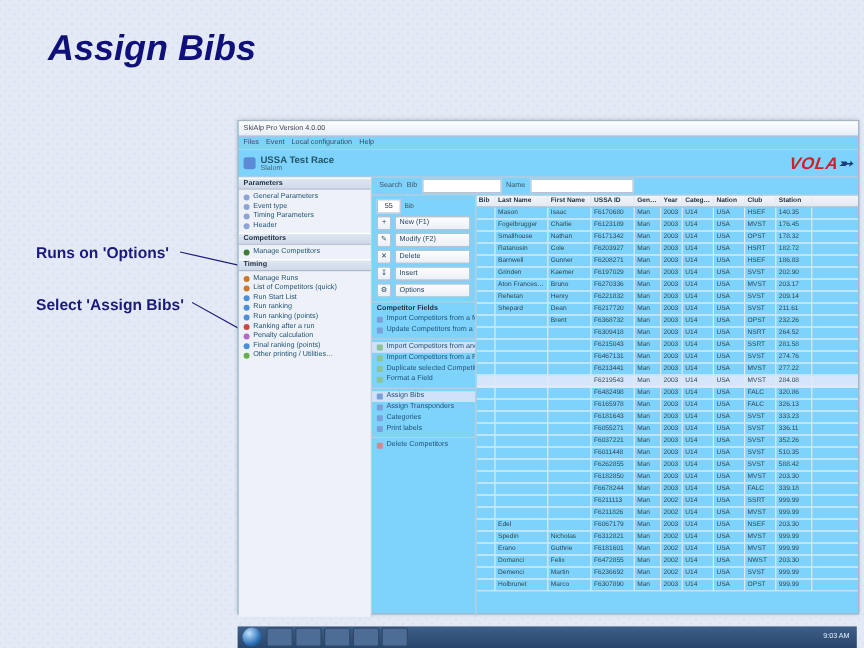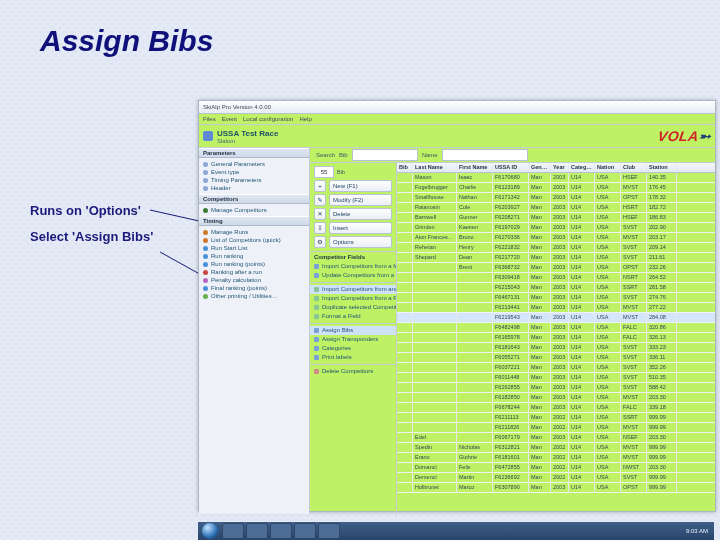--- a/index.html
+++ b/index.html
@@ -1,20 +1,20 @@
 <!DOCTYPE html>
 <html><head>
 <meta charset="utf-8">
 <style>
   html,body{margin:0;padding:0;width:720px;height:540px;overflow:hidden;font-family:Arial,Helvetica,sans-serif}
   body{background:#e4eaf5;background-image:radial-gradient(circle,#d8e0f2 1px,transparent 1px),radial-gradient(circle,#d8e0f2 1px,transparent 1px);background-size:8px 8px;background-position:0 0,4px 4px}
   h1.title{margin:0;padding:24px 0 0 40px;font-family:Arial,Helvetica,sans-serif;font-style:italic;font-weight:800;font-size:30px;color:#10107a}
   .instr{position:absolute;left:30px;font-weight:700;font-size:13px;color:#1a1a7a}
   .arrow{position:absolute;stroke:#1a1a7a;stroke-width:1;fill:none}
-  .app{position:absolute;left:198px;top:100px;width:516px;height:410px;background:#bef264;border:1px solid #a9b4c4;box-shadow:0 0 4px rgba(0,0,0,.25);font-size:6px;color:#334}
+  .app{position:absolute;left:198px;top:100px;width:516px;height:410px;background:#7dd3fc;border:1px solid #a9b4c4;box-shadow:0 0 4px rgba(0,0,0,.25);font-size:6px;color:#334}
   .app-titlebar{height:12px;background:linear-gradient(#fdfefe,#e6edf5);border-bottom:1px solid #b8c2d0;font-size:6px;padding-left:4px;line-height:12px;color:#445}
   .app-menu{height:10px;border-bottom:1px solid #c3cbd7;padding-left:4px;line-height:10px;font-size:6px;color:#446}
   .app-menu span{margin-right:6px}
   .app-header{height:22px;border-bottom:1px solid #c3cbd7;display:flex;align-items:center;padding:0 4px}
   .app-header .hname{font-weight:700;color:#256;font-size:8px;margin-left:4px}
   .app-header .logo{margin-left:auto;font-style:italic;font-weight:900;font-size:14px;letter-spacing:.5px;color:#d02028}
   .app-header .logo i{display:inline-block;transform:skewX(-8deg)}
   .app-body{display:flex;height:calc(100% - 44px)}
   .side{width:110px;border-right:1px solid #c3cbd7;background:#eef2f8;display:flex;flex-direction:column}
   .pane-h{background:linear-gradient(#dfe7f2,#cfd9e8);border-top:1px solid #fff;border-bottom:1px solid #aeb9cb;font-weight:700;font-size:6px;padding:1px 4px;color:#234}
@@ -50,21 +50,21 @@
   .taskbar .orb{width:16px;height:16px;border-radius:50%;background:radial-gradient(circle at 35% 30%,#bfe2ff,#2a6fb5 60%,#134);margin:1px 4px}
   .taskbar .tb-item{width:20px;height:14px;margin-right:2px;background:#4d6d96;border:1px solid #2e4868;border-radius:2px}
   .taskbar .clock{margin-left:auto;color:#e7f0fb;font-size:6px;padding-right:6px}
 </style>
 </head>
 <body>
 
 <h1 class="title">Assign Bibs</h1>
 
 <div class="instr" style="top:203px">Runs on 'Options'</div>
-<div class="instr" style="top:229px">Select 'Assign Bibs'</div>
+<div class="instr" style="top:246px">Select 'Assign Bibs'</div>
 
 <svg class="arrow" style="left:150px;top:202px" width="130" height="46">
   <line x1="0" y1="8" x2="116" y2="34"></line>
   <polygon points="116,34 110,29 109,36" fill="#1a1a7a"></polygon>
 </svg>
 <svg class="arrow" style="left:160px;top:248px" width="200" height="116">
   <line x1="0" y1="4" x2="180" y2="104"></line>
   <polygon points="180,104 172,97 170,104" fill="#1a1a7a"></polygon>
 </svg>
 

